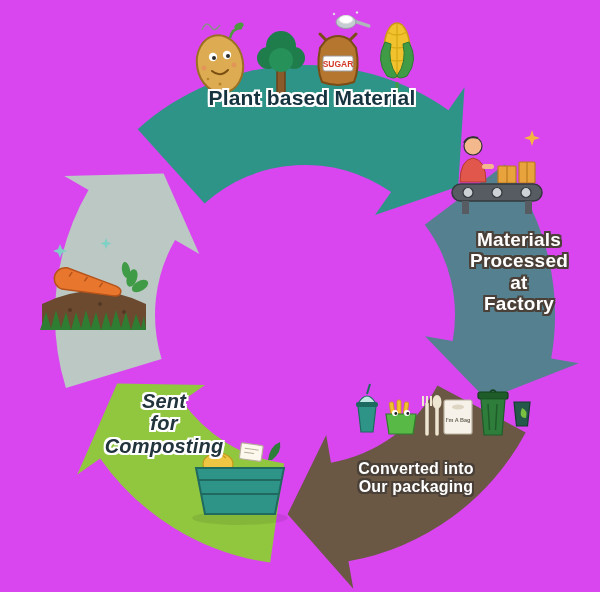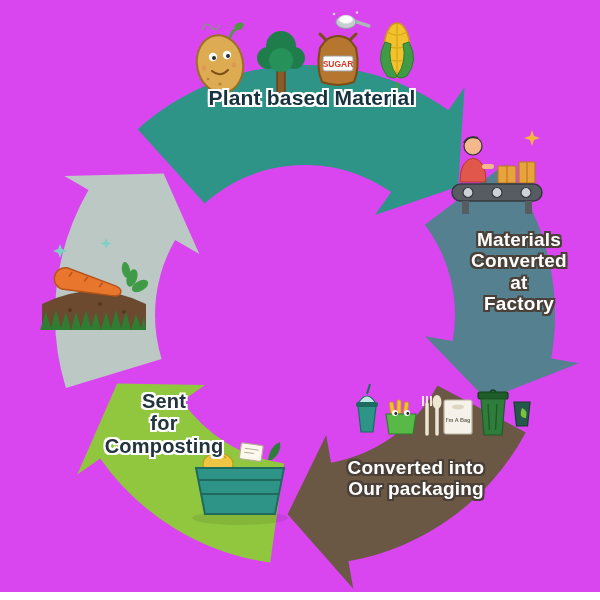--- a/index.html
+++ b/index.html
@@ -8,22 +8,22 @@
   .canvas svg{position:absolute;left:0;top:0;}
   .label{position:absolute;transform:translate(-50%,-50%);font-weight:700;text-align:center;
          white-space:pre-line;line-height:1.12;letter-spacing:.2px;
          font-family:"Liberation Sans",sans-serif;}
   .halo-white{text-shadow:-2px -2px 0 #fff,2px -2px 0 #fff,-2px 2px 0 #fff,2px 2px 0 #fff,
               -2px 0 0 #fff,2px 0 0 #fff,0 -2px 0 #fff,0 2px 0 #fff;}
   .halo-dark{text-shadow:-2px -2px 0 #4a4038,2px -2px 0 #4a4038,-2px 2px 0 #4a4038,2px 2px 0 #4a4038,
              -2px 0 0 #4a4038,2px 0 0 #4a4038,0 -2px 0 #4a4038,0 2px 0 #4a4038;}
   .lbl-plant{left:312px;top:98px;font-size:21px;color:#15343f;}
   .lbl-materials{left:519px;top:272px;font-size:19px;color:#fff;}
-  .lbl-converted{left:416px;top:478px;font-size:19px;color:#fff;}
-  .lbl-sent{left:164px;top:424px;font-size:20px;color:#22343c;}
+  .lbl-converted{left:416px;top:478px;font-size:16px;color:#fff;}
+  .lbl-sent{left:164px;top:424px;font-size:20px;color:#22343c;font-style:italic;}
   .lbl-compost{left:127px;top:185px;font-size:18px;color:#333c38;}
 </style>
 </head>
 <body>
 
 <div class="canvas">
 
   <svg width="600" height="600" viewBox="0 0 600 600">
 
     <path d="M 137.7 129.2 A 250 250 0 0 1 448.4 110.2 L 464.5 87.3 L 458.2 186.4 L 375.0 215.1 L 391.1 192.1 A 150 150 0 0 0 204.6 203.5 Z" fill="#2e9487"></path>
@@ -162,21 +162,21 @@
       <g transform="rotate(14 55 46)">
         <path d="M14 46 q2 -8 10 -9 l52 6 q6 1 6 5 q0 4 -6 5 l-52 6 q-8 -1 -10 -9 Z" fill="#e8762c" stroke="#b5531a" stroke-width="1.5"></path>
         <path d="M30 40 l-2 5 M46 41 l-2 5 M62 43 l-2 5" stroke="#b5531a" stroke-width="1.5"></path>
       </g>
       <path d="M0 92 L6 74 L11 90 L16 72 L21 90 L26 74 L31 92 L36 74 L41 90 L46 72 L51 90 L56 74 L61 92 L66 74 L71 90 L76 72 L81 90 L86 74 L91 92 L96 76 L101 90 L104 78 L106 92 Z" fill="#2e7d32"></path>
     </g>
   </svg>
 
   <div class="label halo-white lbl-plant">Plant based Material</div>
   <div class="label halo-dark lbl-materials">Materials
-Converted
+Processed
 at
 Factory</div>
   <div class="label halo-dark lbl-converted">Converted into
 Our packaging</div>
   <div class="label halo-white lbl-sent">Sent
 for
 Composting</div>
 
 </div>
 

